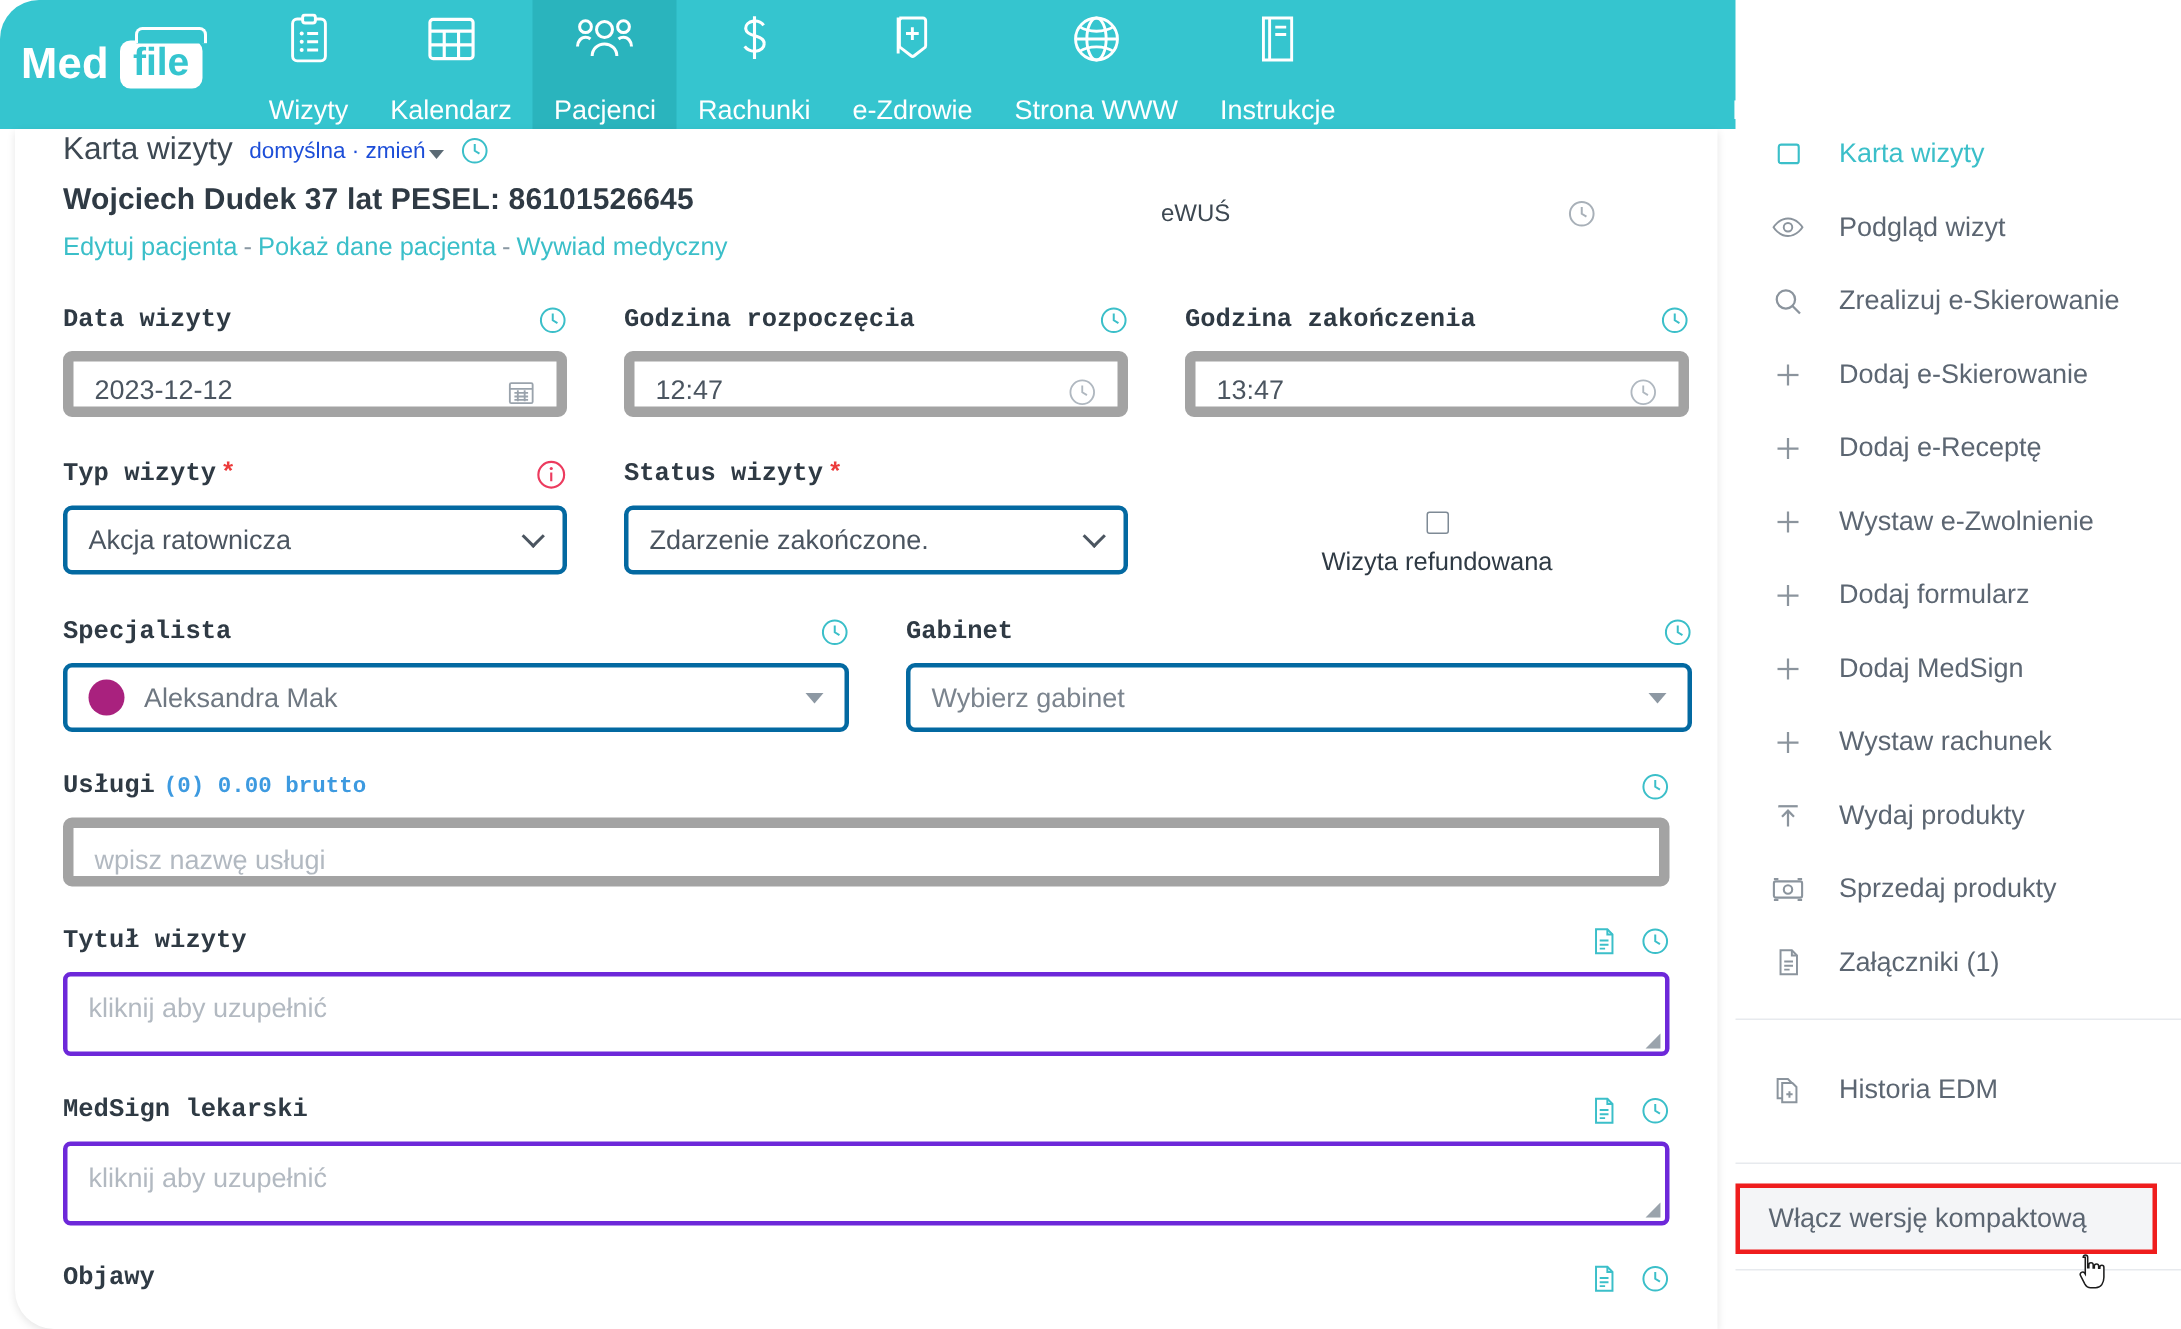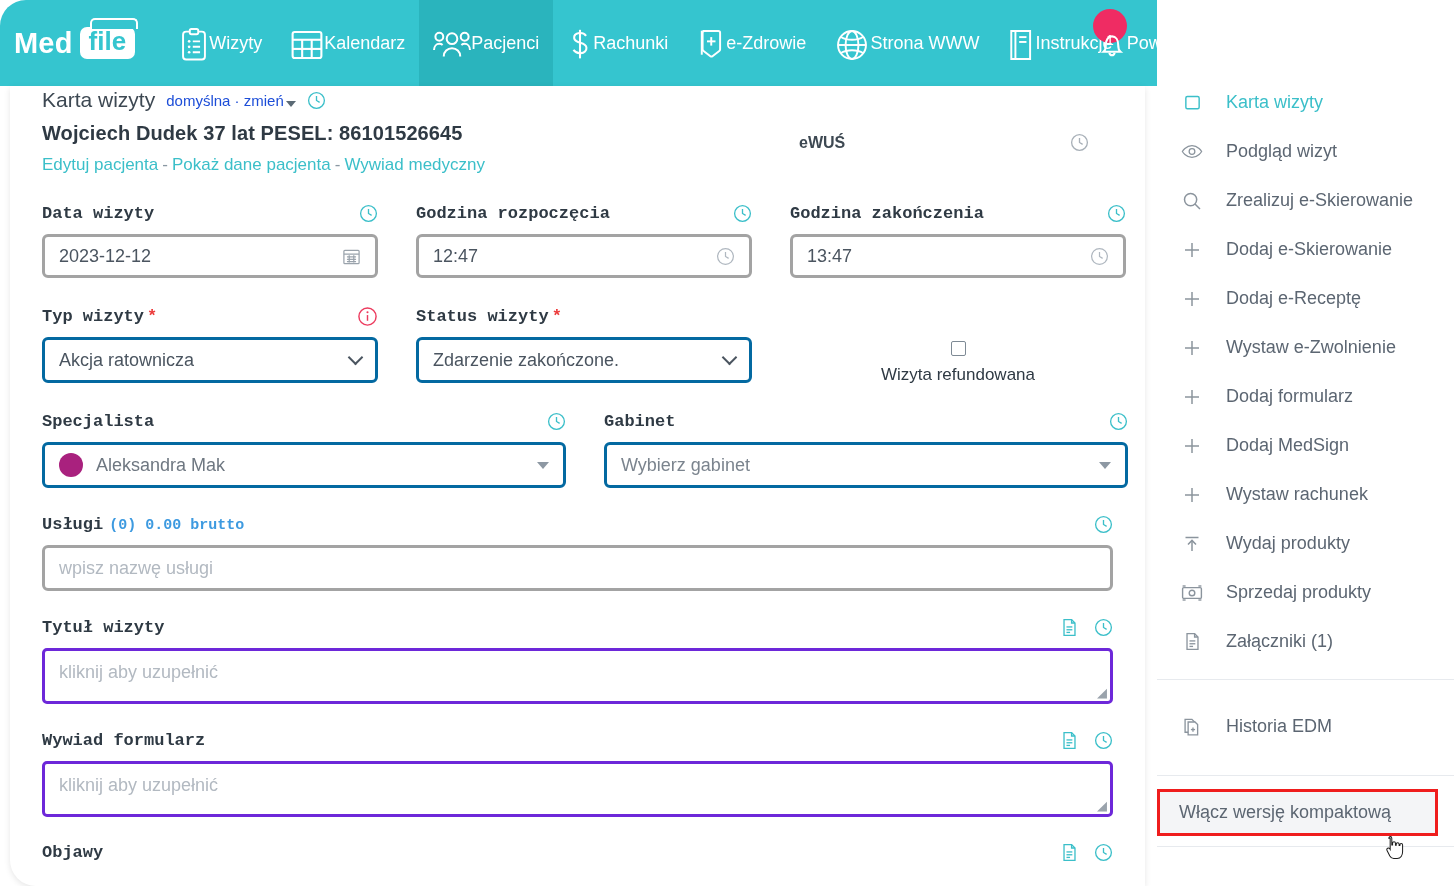--- a/index.html
+++ b/index.html
@@ -32,21 +32,21 @@
   .brand-lid {
     position:absolute; left:10px; top:-9px; width:48px; height:11px;
     border:2.5px solid #fff; border-bottom:none;
     border-top-left-radius:5px; border-top-right-radius:5px;
     background:#35c5cf;
   }
 
   .navitems { display:flex; align-items:flex-start; height:86px; margin-left:30px; }
   .navitem {
     height:86px; padding:4px 14px 0 14px;
-    display:flex; flex-direction:row; align-items:center; justify-content:space-between;
+    display:flex; flex-direction:column; align-items:center; justify-content:space-between;
     color:#ffffff; cursor:pointer; position:relative;
   }
   .navitem .nav-ic { height:44px; display:flex; align-items:center; justify-content:center; }
   .navitem .nav-lb { font-size:18px; line-height:1; padding-bottom:4px; white-space:nowrap; }
   .navitem.active { background:#2ab4bd; height:86px; }
 
   .navright { display:flex; align-items:flex-start; height:86px; position:absolute; right:0; top:0; }
   .badge {
     position:absolute; left:50%; margin-left:-19px; top:-14px;
     width:34px; height:34px; border-radius:50%;
@@ -69,34 +69,34 @@
   .kw-sub { font-size:15px; color:#6b7b88; }
   .kw-sub .lnk { color:#1d4ed8; }
   .caret-dn {
     width:0;height:0;border-left:5px solid transparent;border-right:5px solid transparent;
     border-top:6px solid #5b6a75; display:inline-block; margin-left:2px; position:relative; top:1px;
   }
   .patient { font-size:20px; font-weight:bold; color:#2f3a44; margin-top:10px; letter-spacing:.1px;}
   .linkrow { display:flex; align-items:center; gap:4px; margin-top:10px; font-size:17px; }
   .linkrow a { color:#3bbfc9; text-decoration:none; cursor:pointer; }
   .linkrow .sep { color:#8a98a3; }
-  .ewus-wrap { position:absolute; right:24px;font-weight:bold; }
+  .ewus-wrap { position:absolute; right:49px; }
   .ewus { font-size:16px; color:#3d4852; }
 
   .formrow { display:flex; gap:38px; margin-top:26px; }
   .fcol { flex:1; position:relative; }
   .fcol.w3 { flex:0 0 336px; }
 
   .lbl-line { display:flex; align-items:center; justify-content:space-between; height:24px;font-family:Liberation Mono, monospace; }
   .lbl { font-size:17px; font-weight:bold; color:#2f3a44; white-space:nowrap; }
   .req { color:#ec3b3b; font-weight:bold; margin-left:3px; }
 
   .inp {
-    margin-top:9px; height:44px; border:3px solid #a3a3a3; border-radius:6px;
-    background:#fff; display:flex; align-items:center; padding:0 14px;
+    margin-top:9px; height:44px; border:7px solid #a3a3a3; border-radius:6px;
+    background:#fff; display:flex; align-items:flex-end; padding:0 14px;
     font-size:18px; color:#4b5560; position:relative; cursor:text;
   }
   .inp .val { flex:1; }
   .inp .ph { flex:1; color:#b2b9c1; }
   .sel {
     margin-top:9px; height:46px; border:3px solid #0369a1; border-radius:6px;
     background:#fff; display:flex; align-items:center; padding:0 14px;
     font-size:18px; color:#4b5560; cursor:pointer; position:relative;
   }
   .sel .val { flex:1; }
@@ -506,21 +506,21 @@
           </span>
         </div>
         <div class="ta">
           <span>kliknij aby uzupełnić</span>
           <span class="ta-grip">◢</span>
         </div>
       </div>
 
       <div style="margin-top:24px;">
         <div class="lbl-line">
-          <span class="lbl">Wywiad formularz</span>
+          <span class="lbl">MedSign lekarski</span>
           <span class="icons-r">
             <span class="ic">
               <svg width="17" height="19" viewBox="0 0 18 20" fill="none" stroke="#3bbfc9" stroke-width="1.4">
                 <path d="M3.2 1.6h8l3.6 3.6v13.2H3.2z"></path>
                   <path d="M11.2 1.6v3.6h3.6"></path>
                 <line x1="5.8" y1="9.4" x2="12" y2="9.4"></line>
                   <line x1="5.8" y1="12.4" x2="12" y2="12.4"></line>
                   <line x1="5.8" y1="15.2" x2="9.6" y2="15.2"></line>
               </svg>
             </span>

